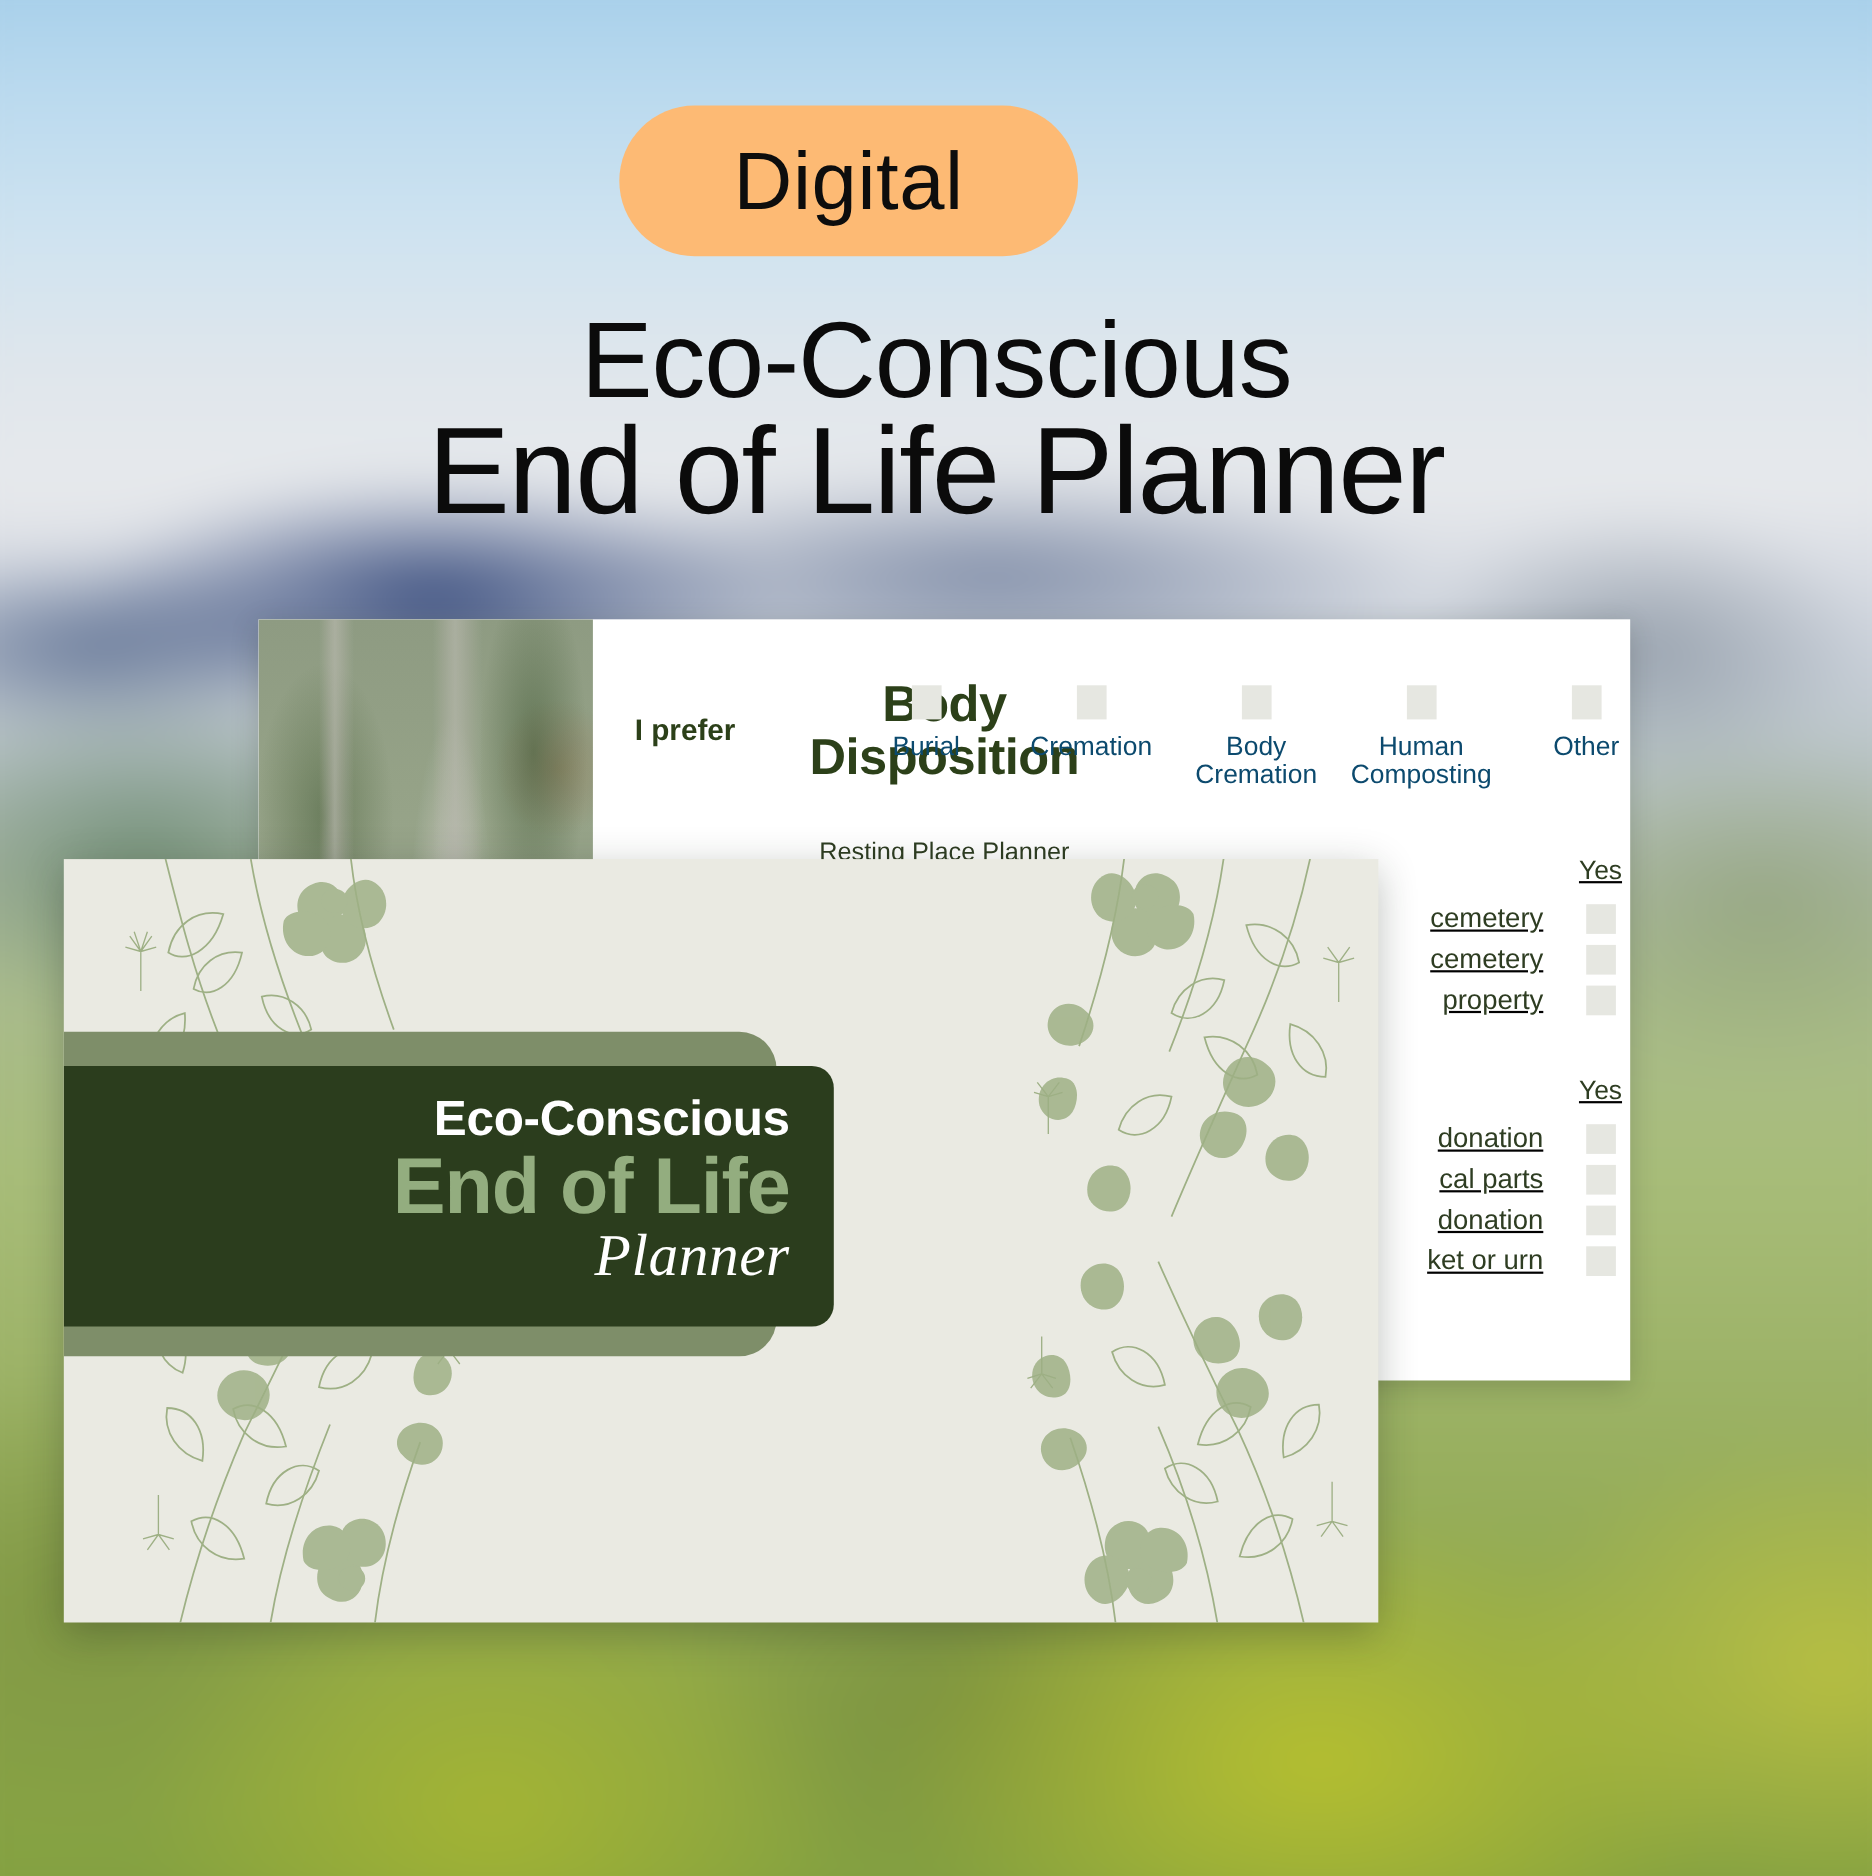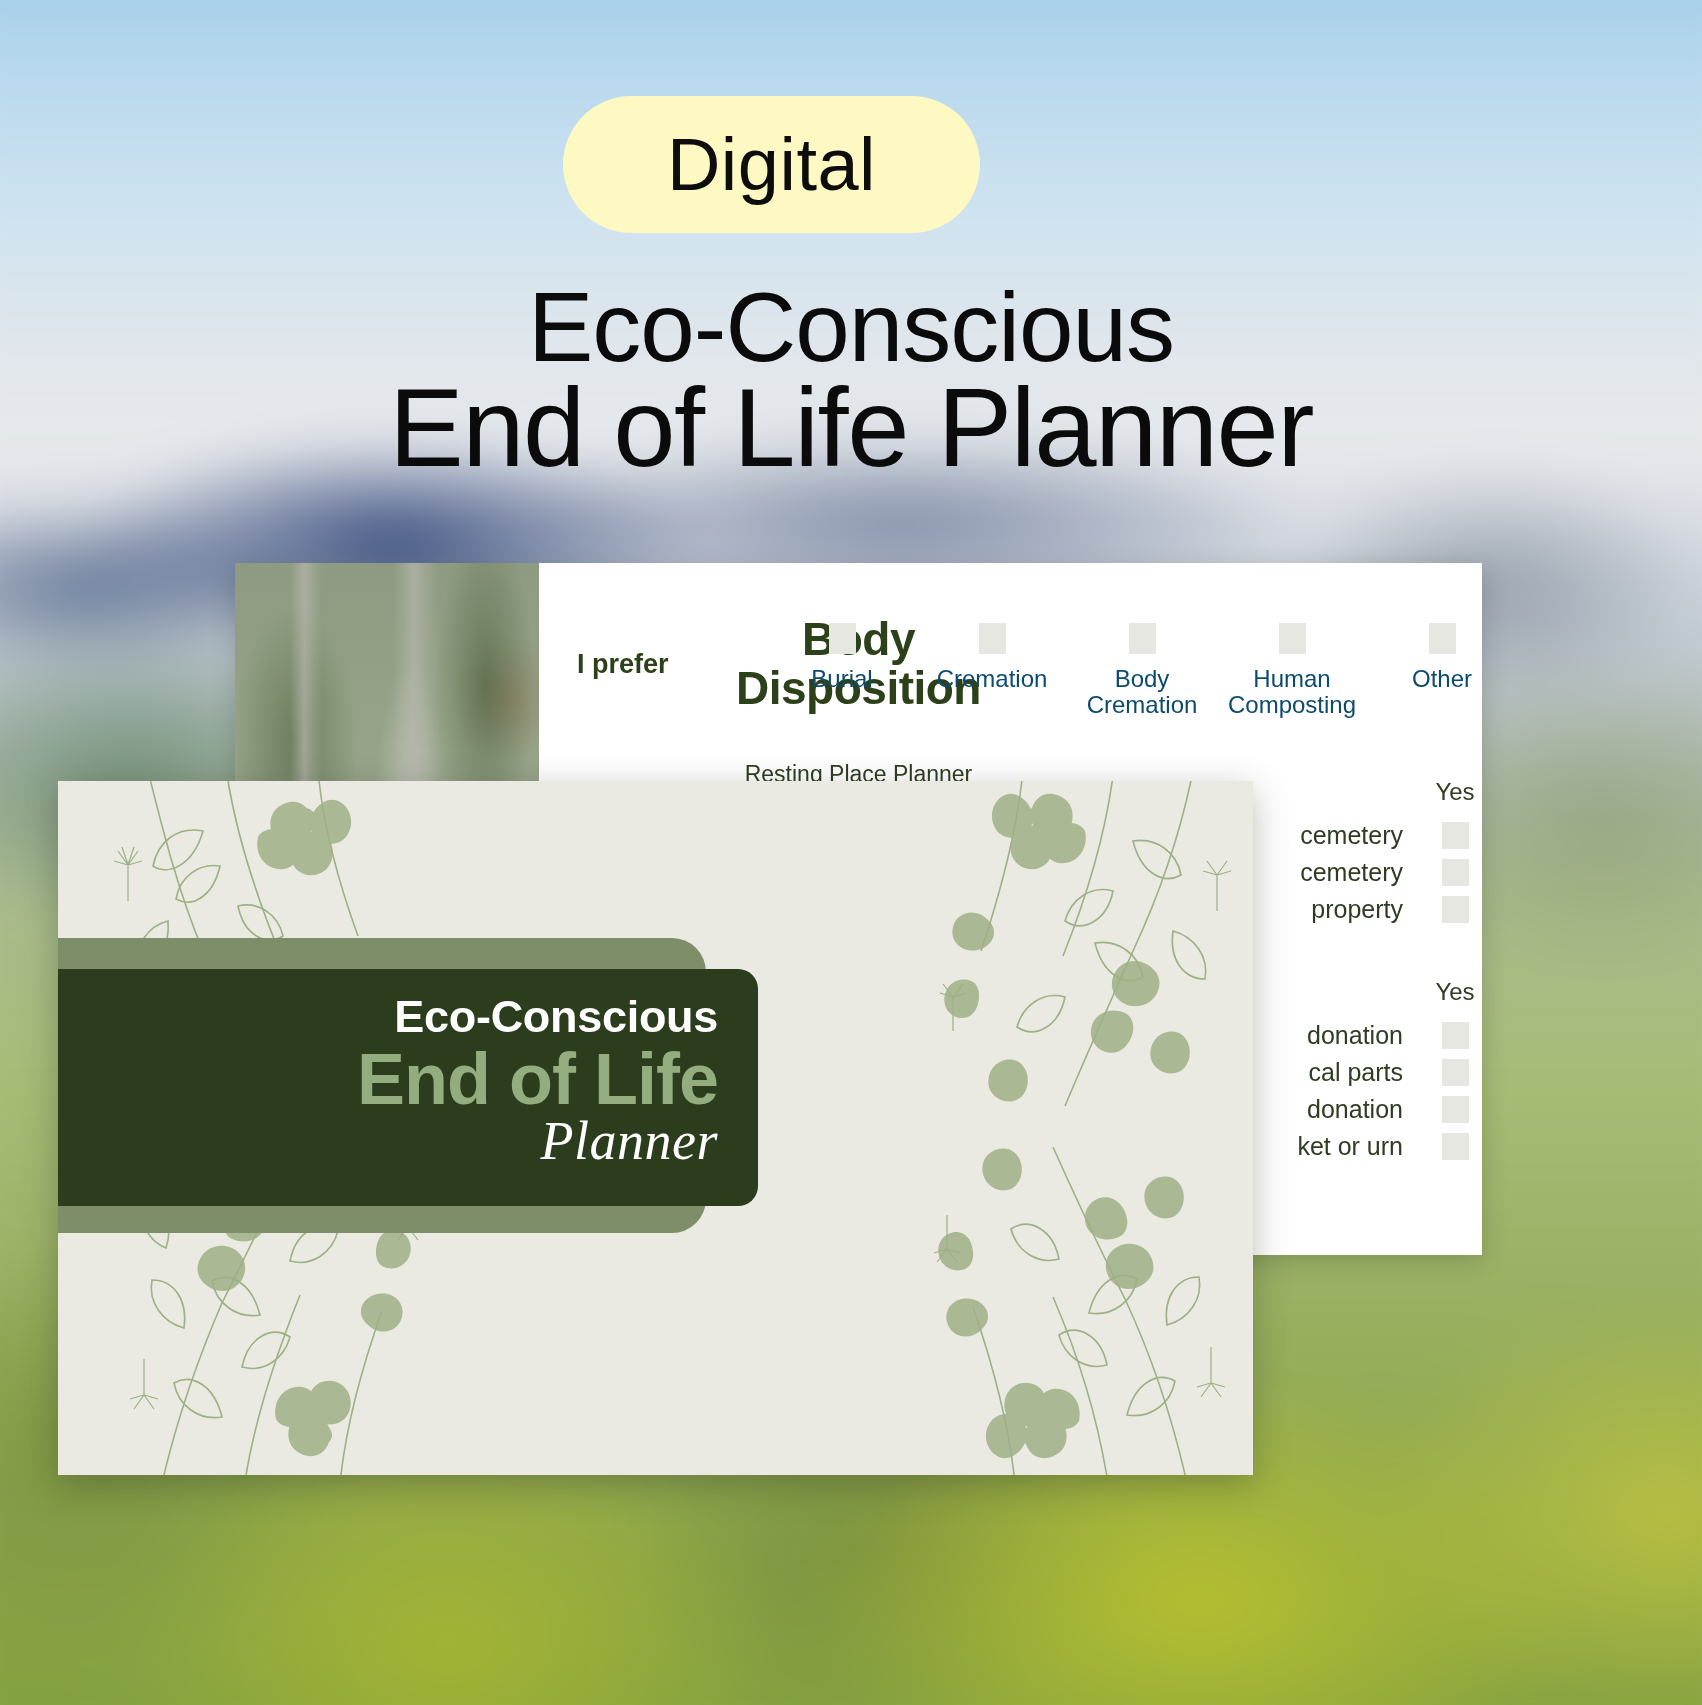--- a/index.html
+++ b/index.html
@@ -49,21 +49,21 @@
         #82a03f 1705px);
     filter: blur(22px);
     transform: scale(1.06);
   }
 
   
   #digital-pill {
     position: absolute;
     left: 563px; top: 96px;
     width: 417px; height: 137px;
-    background: #fef9c3;
+    background: #fdba74;
     border-radius: 70px;
     display: flex; align-items: center; justify-content: center;
   }
   #digital-pill .label {
     font-size: 74px;
     color: #0d0d0d;
     letter-spacing: 0.5px;
     font-weight: 400;
   }
 
@@ -163,21 +163,21 @@
     width: 27px; height: 31px;
     background: #e6e7e1;
   }
   .opt .cap {
     margin-top: 12px;
     font-size: 24px; color: #0c4a6e; text-align: center;
     line-height: 1.08;
   }
 
   
-  .yn-table { position: absolute; right: 40px; }
+  .yn-table { position: absolute; right: 40px; text-decoration: underline; }
   #yn1 { top: 215px; }
   #yn2 { top: 415px; }
   .yn-head {
     display: flex; justify-content: flex-end;
     font-size: 24px; color: #2e3d22;
     margin-bottom: 11px;
   }
   .yn-head span { width: 68px; text-align: center; }
   .yn-row {
     display: flex; align-items: center; justify-content: flex-end;

